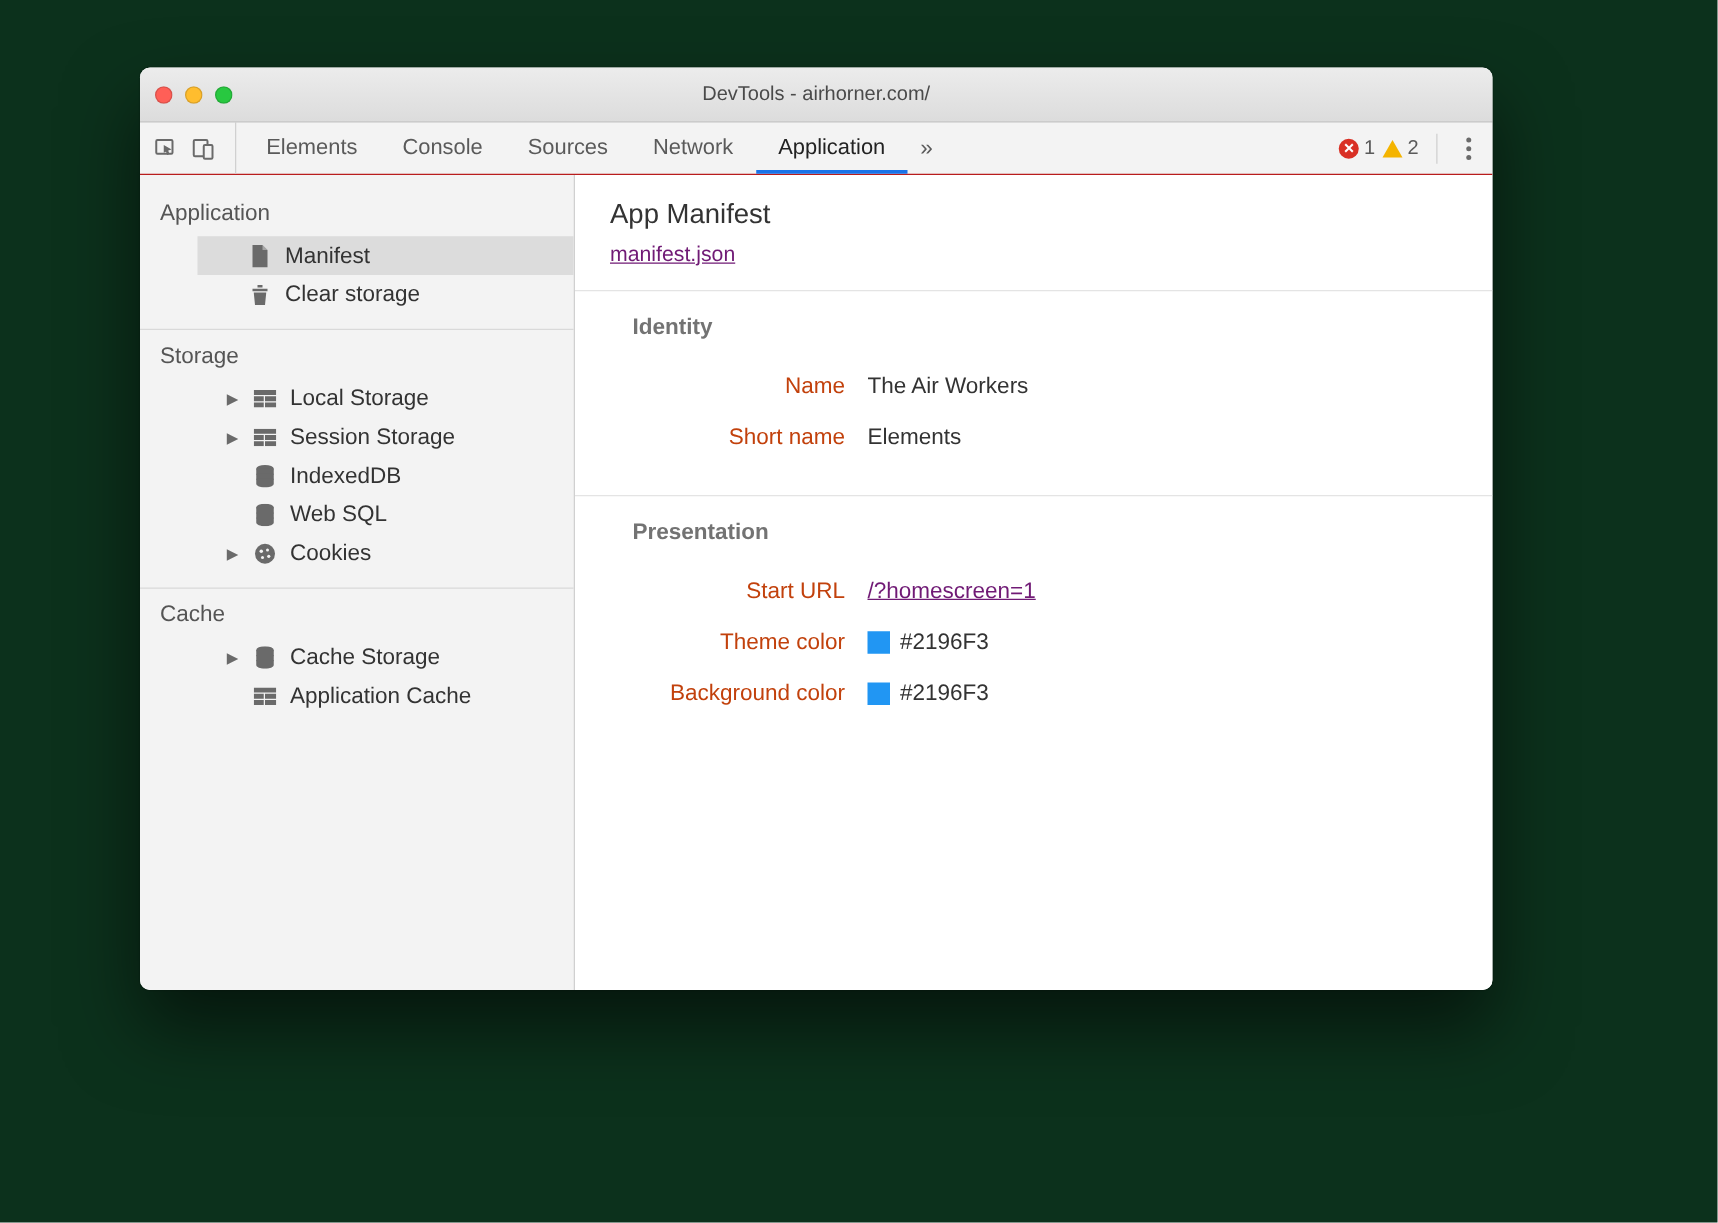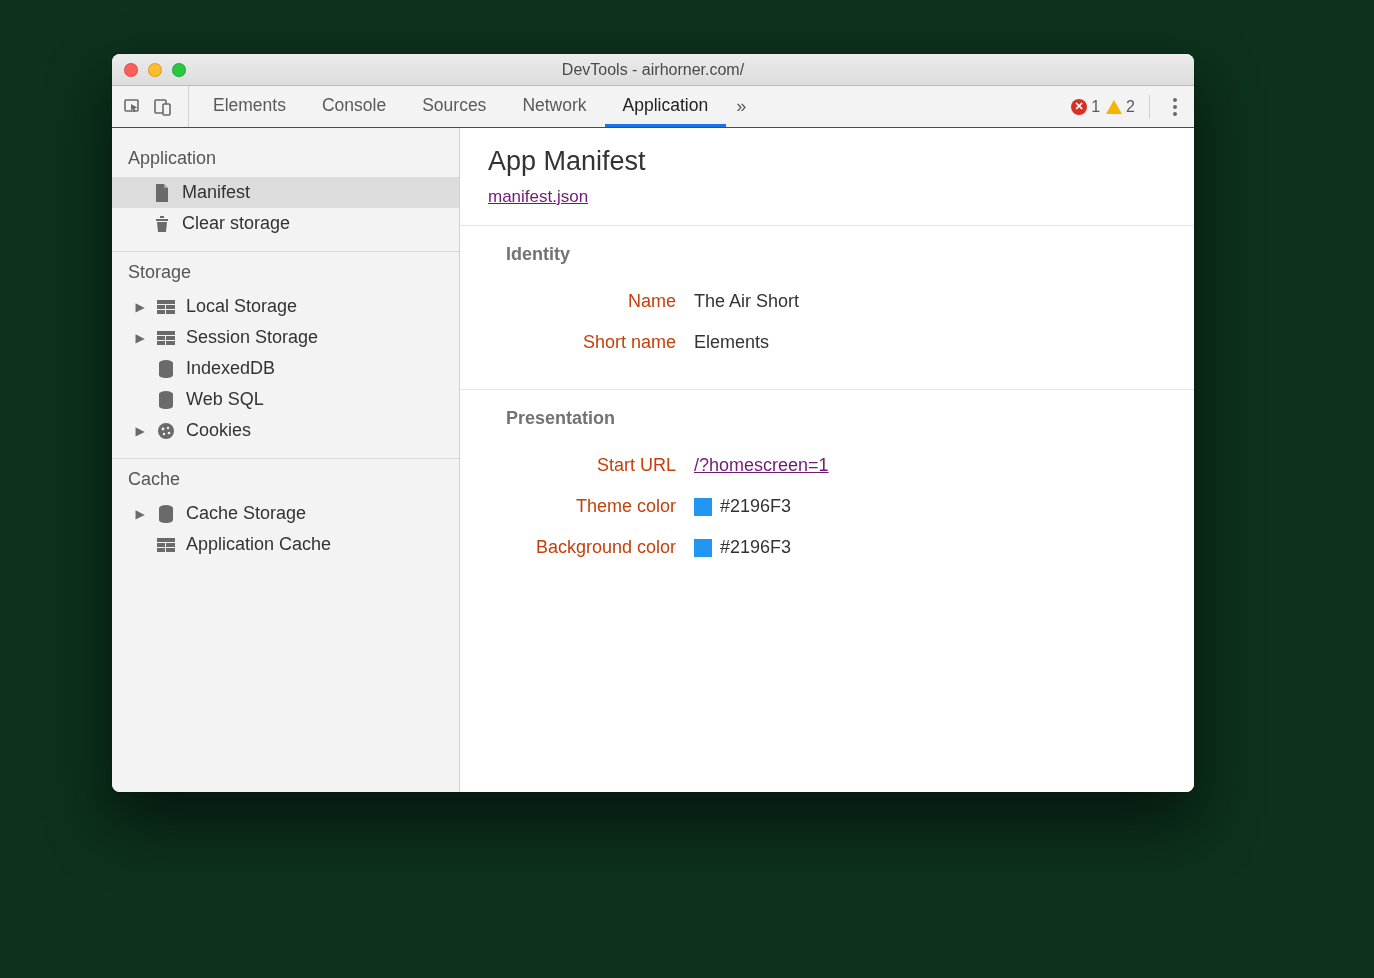--- a/index.html
+++ b/index.html
@@ -19,21 +19,21 @@
       width: 1082px;
       height: 738px;
       background: #fff;
       border-radius: 8px;
       box-shadow: 0 30px 60px rgba(0,0,0,0.55), 0 0 0 1px rgba(0,0,0,0.1);
       overflow: hidden;
       display: flex;
       flex-direction: column;
     }
     .titlebar {
-      height: 32px;
+      height: 44px;
       background: linear-gradient(#ececec, #dcdcdc);
       border-bottom: 1px solid #bdbdbd;
       display: flex;
       align-items: center;
       position: relative;
       font-size: 16px;
       color: #4a4a4a;
       flex: 0 0 auto;
     }
     .traffic-lights {
@@ -114,37 +114,38 @@
       padding: 10px 16px 8px 16px;
     }
     .side-group { border-bottom: 1px solid #d9d9d9; padding-bottom: 12px; }
     .side-item {
       display: flex;
       align-items: center;
       gap: 10px;
       padding: 5px 8px 5px 40px;
       font-size: 18px;
       color: #333;
+      margin-left: 46px;
     }
     .side-item.selected { background: #dcdcdc; }
     .side-item.tree { padding-left: 22px; }
     .tree-arrow { width: 12px; color: #6a6a6a; font-size: 12px; display: inline-block; text-align: center; }
     .tree-arrow.hidden { visibility: hidden; }
     .side-ico { width: 20px; height: 20px; display: inline-flex; align-items: center; justify-content: center; color: #6a6a6a; }
     .side-ico svg { display: block; }
     .main {
       flex: 1 1 auto;
       overflow: auto;
       background: #fff;
     }
     .main-header {
       padding: 18px 28px 18px 28px;
       border-bottom: 1px solid #e4e4e4;
     }
-    .main-title { font-size: 27px; color: #333; margin-bottom: 10px; font-weight: 400; }
+    .main-title { font-size: 22px; color: #333; margin-bottom: 10px; font-weight: 400; }
     .link { color: #701a75; text-decoration: underline; font-size: 17px; }
     .section { padding: 18px 28px 26px 46px; border-bottom: 1px solid #e4e4e4; }
     .section:last-child { border-bottom: none; }
     .section-title { font-size: 18px; font-weight: 600; color: #737373; margin-bottom: 16px; }
     .kv-row { display: flex; align-items: center; padding: 10px 0; font-size: 18px; }
     .kv-key { width: 188px; text-align: right; color: #c2410c; padding-right: 18px; }
     .kv-val { color: #333; display: flex; align-items: center; gap: 8px; }
     .swatch { width: 18px; height: 18px; display: inline-block; }
   </style>
 </head>
@@ -325,21 +326,21 @@
     <div class="main">
       <div class="main-header">
         <div class="main-title">App Manifest</div>
         <a href="#" class="link">manifest.json</a>
       </div>
 
       <div class="section">
         <div class="section-title">Identity</div>
         <div class="kv-row">
           <div class="kv-key">Name</div>
-          <div class="kv-val">The Air Short</div>
+          <div class="kv-val">The Air Workers</div>
         </div>
         <div class="kv-row">
           <div class="kv-key">Short name</div>
           <div class="kv-val">Elements</div>
         </div>
       </div>
 
       <div class="section">
         <div class="section-title">Presentation</div>
         <div class="kv-row">

